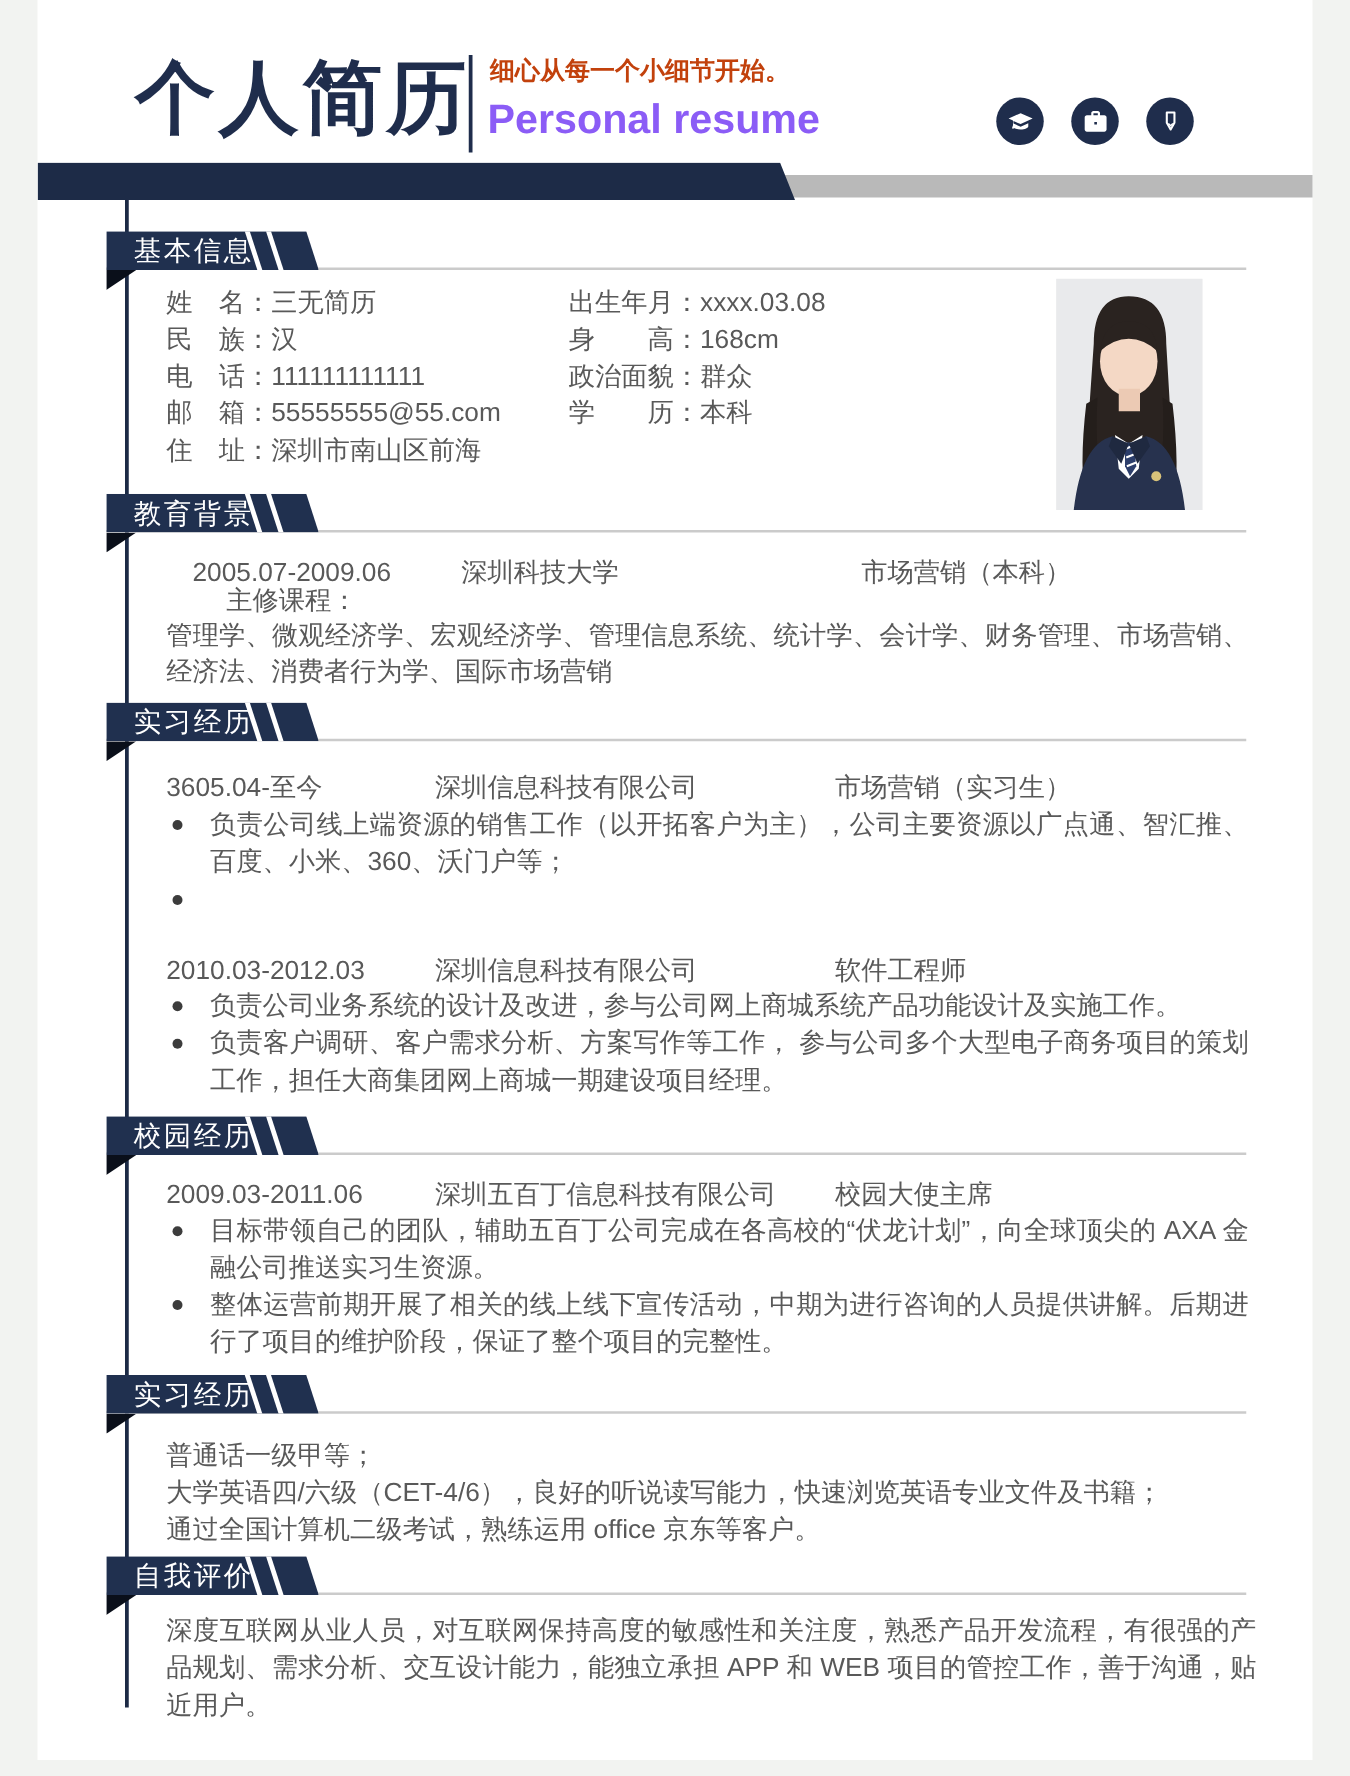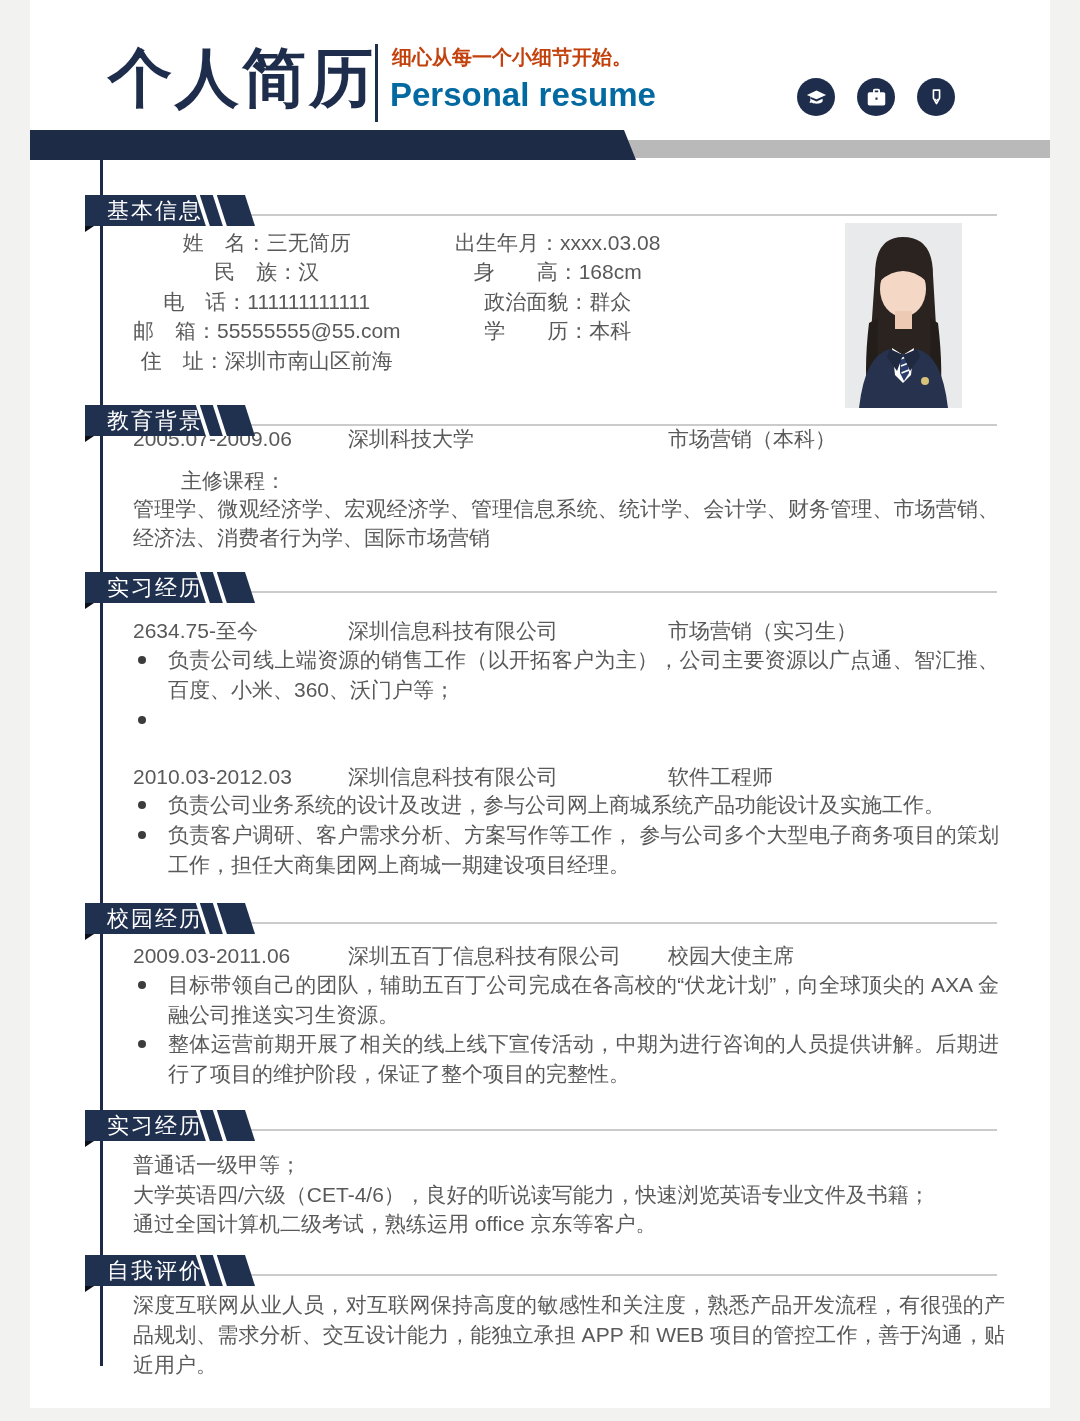--- a/index.html
+++ b/index.html
@@ -22,21 +22,21 @@
   .header-divider {
     position:absolute; left:345px; top:44px; width:3px; height:78px;
     background:#1f2d4c;
   }
   .tagline-cn {
     position:absolute; left:362px; top:44px;
     font-size:20px; font-weight:bold; color:#c2410c; line-height:1.3;
   }
   .title-en {
     position:absolute; left:360px; top:72px;
-    font-size:33px; color:#0369a1; font-weight:600; line-height:1.4;
+    font-size:33px; color:#8b5cf6; font-weight:600; line-height:1.4;
   }
   .hdr-icon {
     position:absolute; top:78px; width:38px; height:38px; border-radius:50%;
     background:#1f2d4c; display:flex; align-items:center; justify-content:center;
   }
   .hdr-icon svg { width:21px; height:21px; }
   .banner {
     position:absolute; left:0; top:130px; width:606px; height:30px;
     background:#1d2b47; z-index:2;
     clip-path:polygon(0 0, calc(100% - 12px) 0, 100% 100%, 0 100%);
@@ -49,41 +49,41 @@
   .spine {
     position:absolute; left:70px; top:160px; width:3px; height:1206px;
     background:#1c2a45; z-index:1;
   }
   
   .ribbon {
     position:absolute; left:55px; width:170px; height:31px;
     background:#20304f; z-index:3;
     clip-path:polygon(0 0, calc(100% - 10px) 0, 100% 100%, 0 100%);
     color:#ffffff; font-size:22px; line-height:31px;
-    padding-left:22px; letter-spacing:2px;margin-top:10px;
+    padding-left:22px; letter-spacing:2px;
   }
   .ribbon .stripe {
     position:absolute; top:-3px; width:4px; height:38px; background:#ffffff;
     transform:skewX(18deg);
   }
   .ribbon .s1 { left:116px; }
   .ribbon .s2 { left:133px; }
   .ribbon-underline {
     position:absolute; left:55px; width:912px; height:2px;
     background:#cbcbcb; z-index:2;
   }
   .ribbon-fold {
     position:absolute; left:55px; width:24px; height:16px;
     background:#0a0f1a; z-index:2;
     clip-path:polygon(0 0, 100% 0, 0 100%);
   }
   
   .txt { color:#595959; font-size:21px; }
   .info-col { position:absolute; line-height:29.4px; }
-  .info-col .row { white-space:nowrap;text-align:center; }
+  .info-col .row { white-space:nowrap; }
   .photo {
     position:absolute; left:815px; top:223px; width:117px; height:185px;
     background:#e9eaec; overflow:hidden;
   }
   .entry-row {
     position:absolute; left:103px; width:880px; display:flex; white-space:nowrap;
     line-height:29px;
   }
   .entry-row .c-date { width:215px; flex:none; }
   .entry-row .c-org  { width:320px; flex:none; }
@@ -177,38 +177,38 @@
   </div>
 
   <div class="ribbon-underline" style="top:424px;"></div>
   <div class="ribbon" style="top:395px;">
     <span>教育背景</span>
     <span class="stripe s1"></span>
     <span class="stripe s2"></span>
   </div>
   <div class="ribbon-fold" style="top:426px;"></div>
 
-  <div class="entry-row txt" style="top:424px;">
+  <div class="entry-row txt" style="top:444px;margin-left:21px;">
     <span class="c-date">2005.07-2009.06</span>
     <span class="c-org">深圳科技大学</span>
     <span>市场营销（本科）</span>
   </div>
   <div class="line-block txt" style="top:466px;margin-left:48px;">主修课程：</div>
   <div class="para txt" style="top:494px;">管理学、微观经济学、宏观经济学、管理信息系统、统计学、会计学、财务管理、市场营销、经济法、消费者行为学、国际市场营销</div>
 
   <div class="ribbon-underline" style="top:591px;"></div>
   <div class="ribbon" style="top:562px;">
     <span>实习经历</span>
     <span class="stripe s1"></span>
     <span class="stripe s2"></span>
   </div>
   <div class="ribbon-fold" style="top:593px;"></div>
 
   <div class="entry-row txt" style="top:616px;">
-    <span class="c-date">2634.75-至今</span>
+    <span class="c-date">3605.04-至今</span>
     <span class="c-org">深圳信息科技有限公司</span>
     <span>市场营销（实习生）</span>
   </div>
   <div class="bullet-row txt" style="top:645px;">
     <span class="bullet-dot"></span>
     <span>负责公司线上端资源的销售工作（以开拓客户为主），公司主要资源以广点通、智汇推、百度、小米、360、沃门户等；</span>
   </div>
   <div class="bullet-row txt" style="top:705px;">
     <span class="bullet-dot"></span>
   </div>

